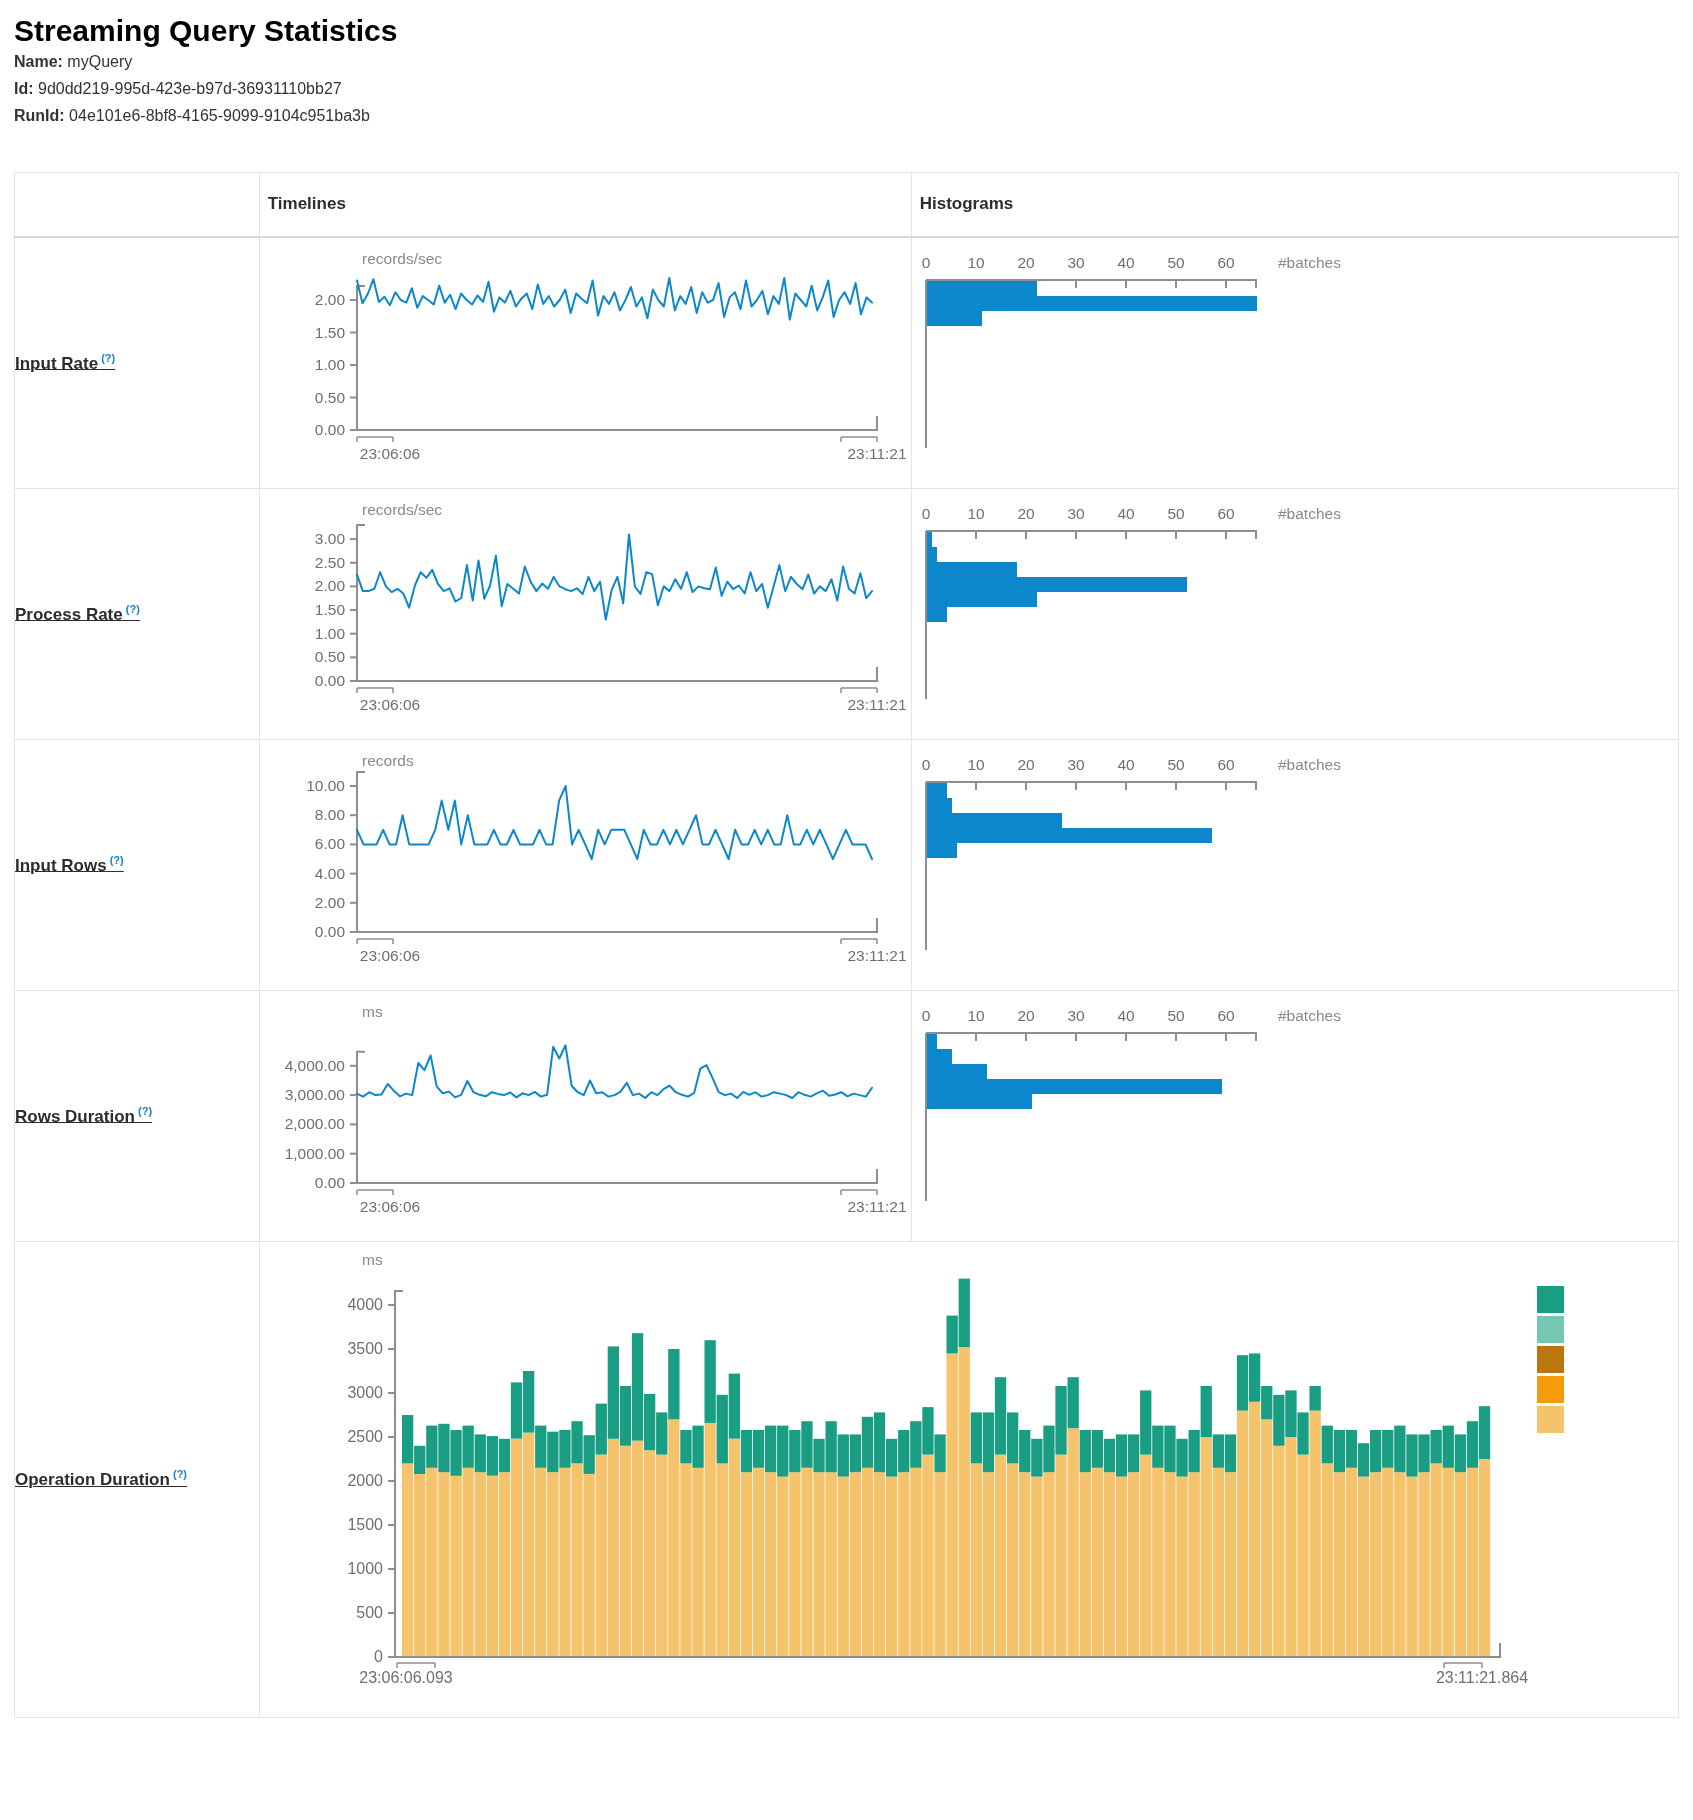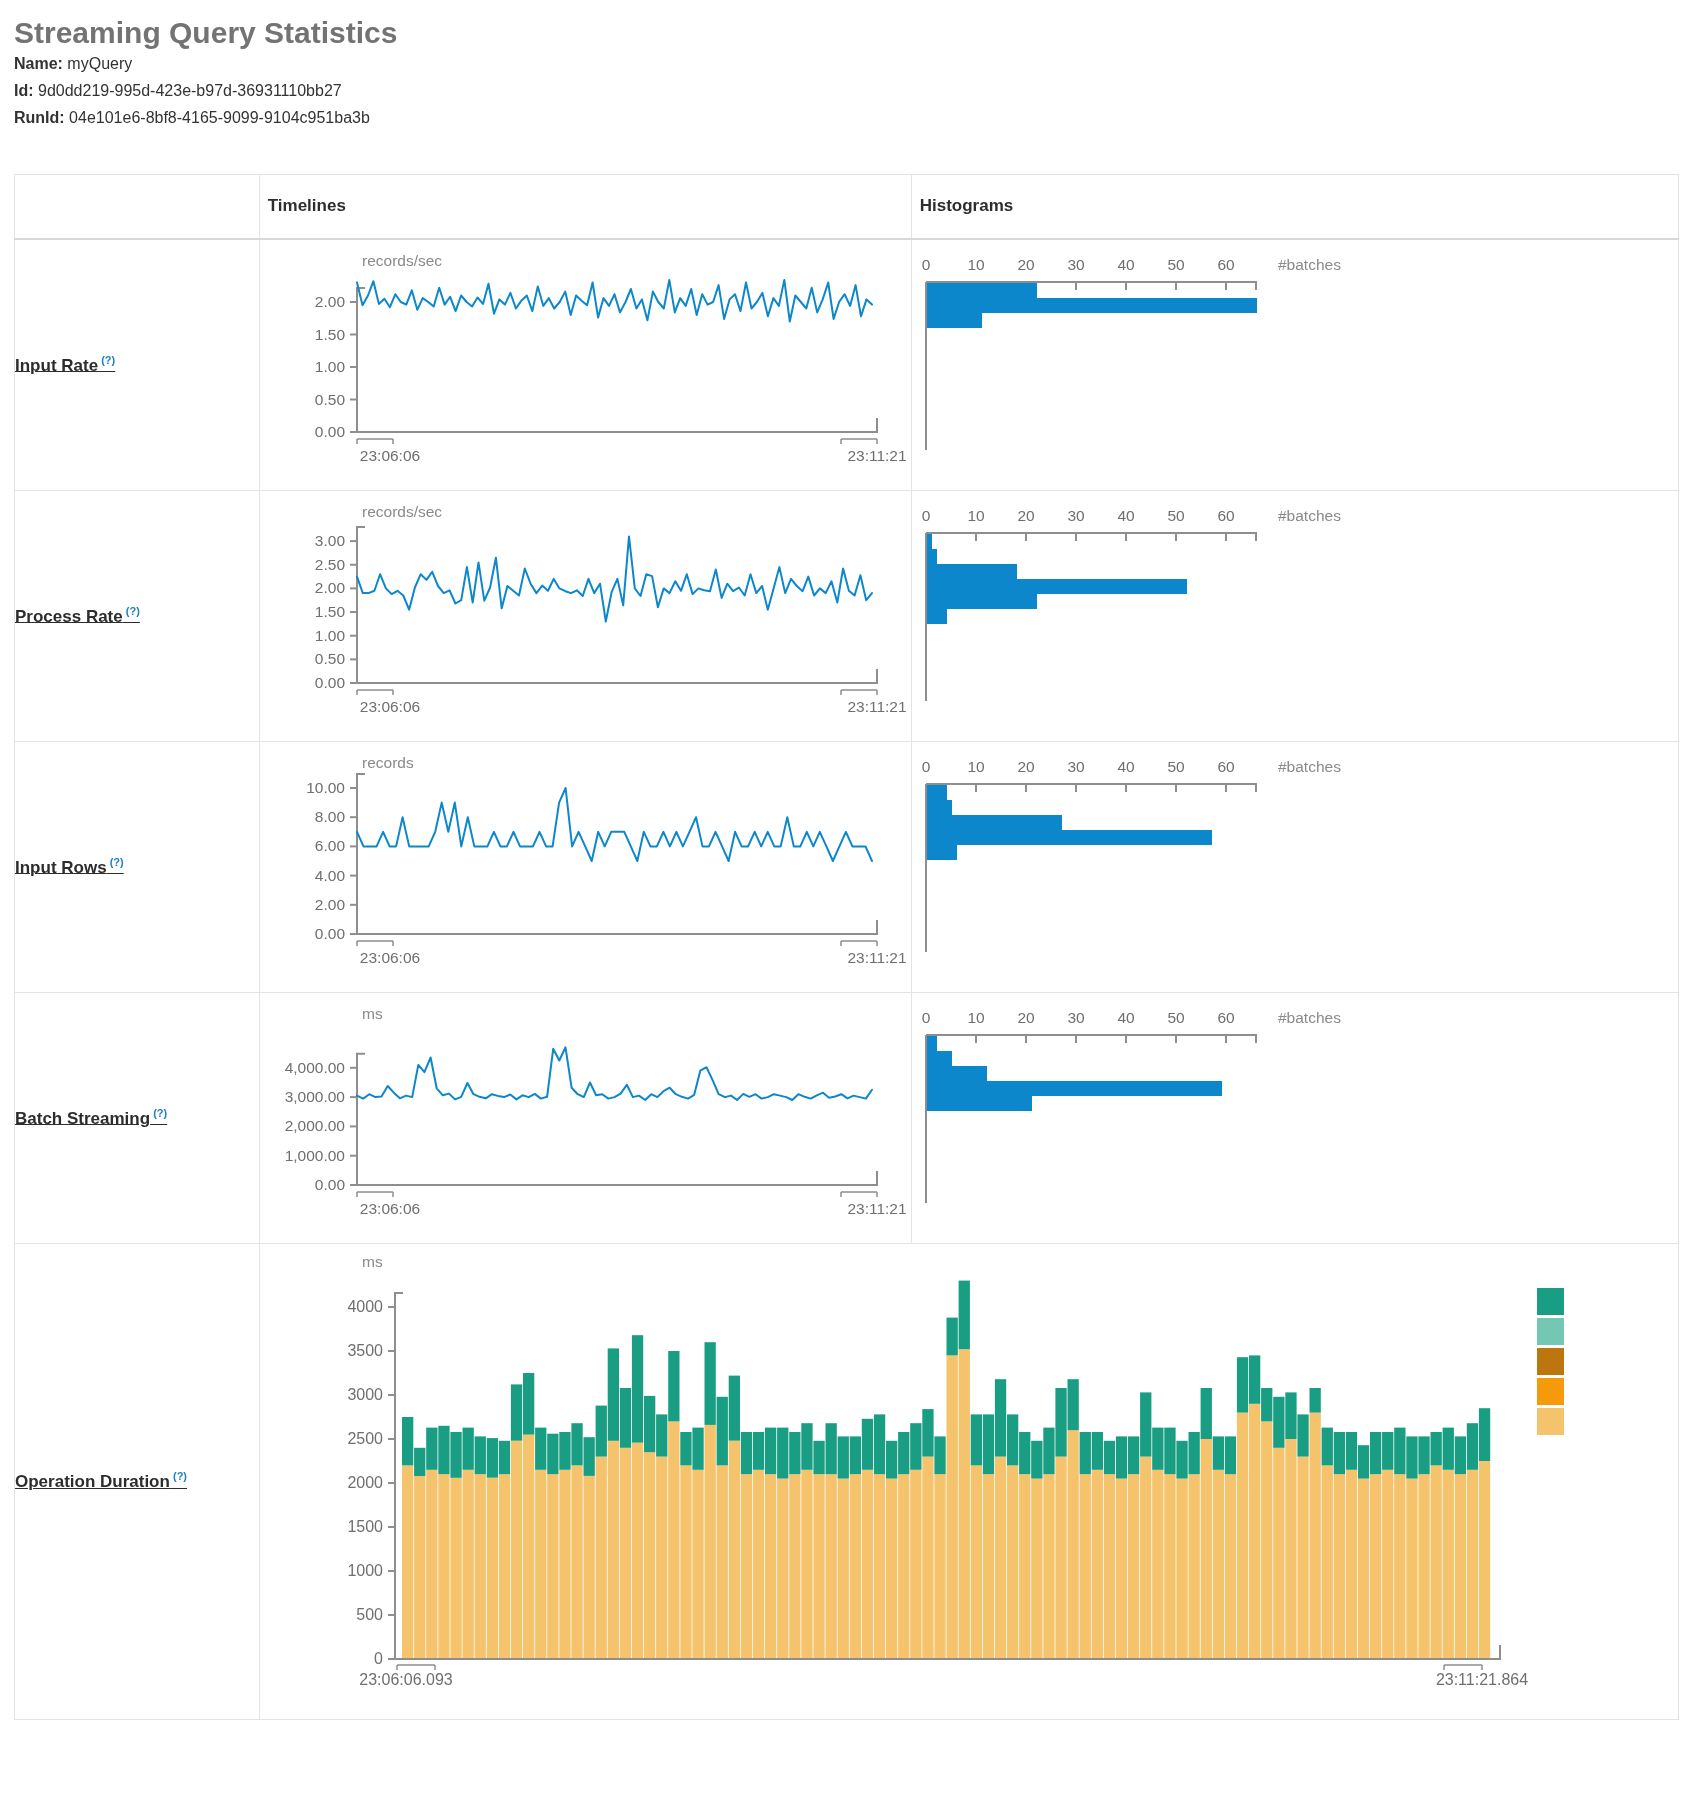--- a/index.html
+++ b/index.html
@@ -1,19 +1,19 @@
 <!DOCTYPE html>
 <html><head>
 <meta charset="utf-8">
 <style>
   * { box-sizing: border-box; margin: 0; padding: 0; }
   html,body { width: 1693px; height: 1820px; overflow: hidden; background: #fff;
     font-family: "Liberation Sans", "DejaVu Sans", sans-serif; color: #333; }
   .page { padding: 0 14px; }
-  h1 { font-size: 30px; font-weight: 700; color: #737373; padding-top: 4px; letter-spacing: 0; margin-top: 12px; }
+  h1 { font-size: 30px; font-weight: 700; color: #000000; padding-top: 14px; letter-spacing: 0; }
   .subtitle { font-size: 16px; margin-top: 22px; color: #333; }
   .subtitle b { font-weight: 700; }
   .queryinfo { font-size: 16px; line-height: 27px; }
   .queryinfo b { font-weight: 700; }
   table.stats { border-collapse: collapse; table-layout: fixed; margin-top: 43px; width: 1665px; }
   table.stats th, table.stats td { border: 1px solid #e4e4e6; }
   table.stats thead th { height: 64px; text-align: left; vertical-align: middle;
     font-size: 17px; font-weight: 700; color: #2d2d2d; padding-left: 8px;
     border-bottom: 2px solid #d8d8da; }
   td.labelcell { vertical-align: middle; 
@@ -197,21 +197,21 @@
               <rect x="15" y="43" width="20.0" height="15" fill="#0d87cb"></rect>
               <rect x="15" y="58" width="25.0" height="15" fill="#0d87cb"></rect>
               <rect x="15" y="73" width="135.0" height="15" fill="#0d87cb"></rect>
               <rect x="15" y="88" width="285.0" height="15" fill="#0d87cb"></rect>
               <rect x="15" y="103" width="30.0" height="15" fill="#0d87cb"></rect>
               <text x="366" y="30" text-anchor="start" fill="#8a8a8a" font-size="15.5">#batches</text>
             </svg>
           </td>
         </tr>
         <tr class="metricrow">
-          <td class="labelcell"><span>Batch Streaming</span><sup style="color: rgb(29, 127, 196);"> (?)</sup></td>
+          <td class="labelcell"><span>Rows Duration</span><sup style="color: rgb(29, 127, 196);"> (?)</sup></td>
           <td class="chartcell">
             <svg width="650" height="250">
               <text x="102" y="26" text-anchor="start" fill="#8a8a8a" font-size="15.5">ms</text>
               <path d="M105 60.8 H97 V192 H617 V178" fill="none" stroke="#8e8e8e" stroke-width="2"></path>
               <line x1="90" y1="74.8" x2="97" y2="74.8" stroke="#8e8e8e" stroke-width="2"></line>
               <text x="85" y="79.8" text-anchor="end" fill="#6f6f6f" font-size="15.5">4,000.00</text>
               <line x1="90" y1="104.1" x2="97" y2="104.1" stroke="#8e8e8e" stroke-width="2"></line>
               <text x="85" y="109.1" text-anchor="end" fill="#6f6f6f" font-size="15.5">3,000.00</text>
               <line x1="90" y1="133.4" x2="97" y2="133.4" stroke="#8e8e8e" stroke-width="2"></line>
               <text x="85" y="138.4" text-anchor="end" fill="#6f6f6f" font-size="15.5">2,000.00</text>

